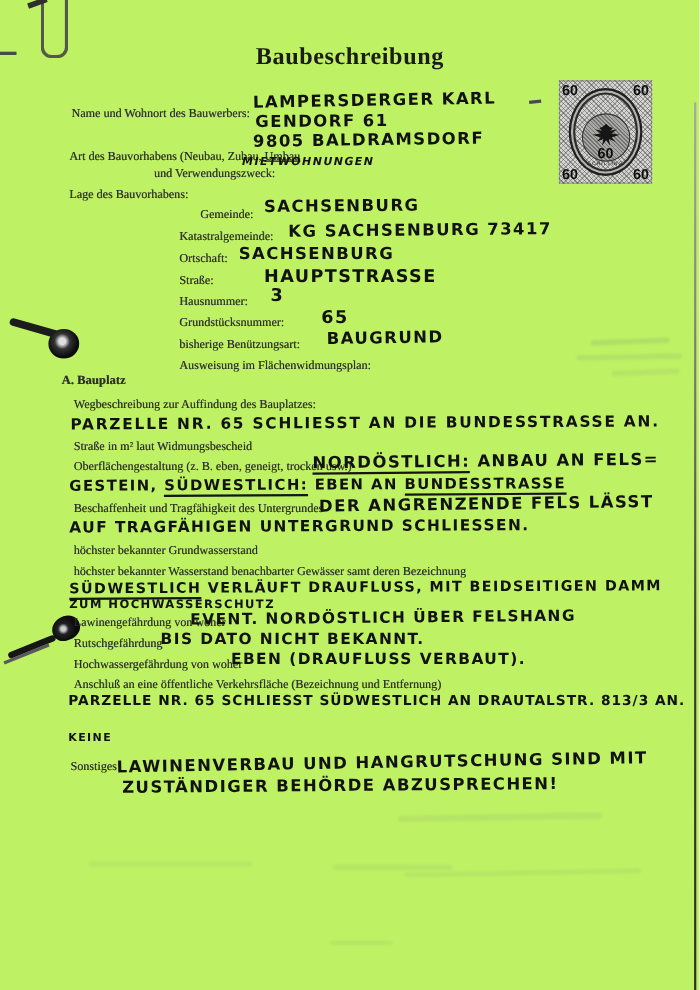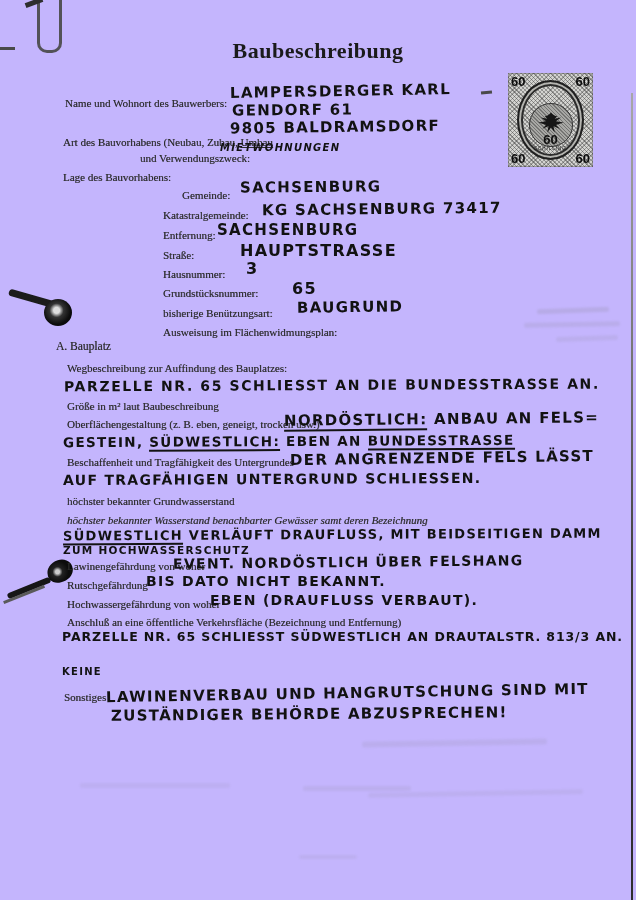--- a/index.html
+++ b/index.html
@@ -1,30 +1,30 @@
 <!DOCTYPE html>
 <html><head>
 <meta charset="utf-8">
 <style>
   html,body { margin:0; padding:0; background:#ffffff; }
   .page {
     position:relative; width:636px; height:900px; overflow:hidden;
-    background:#c4b5fd;
+    background:#bef264;
     font-family:"Liberation Serif", serif;
   }
   .title {
     position:absolute; left:0; right:0; top:38px; text-align:center;
     font-family:"Liberation Serif", serif; font-weight:bold; font-size:22px;
     letter-spacing:0.5px; color:#1b1b1b;
   }
   .lbl {
     position:absolute; font-family:"Liberation Serif", serif; font-size:11px;
     color:#2c2c2c; white-space:nowrap; text-shadow:0.3px 0 0 rgba(44,44,44,0.6);
   }
-  .lbl.b { font-weight:normal; }
+  .lbl.b { font-weight:bold; }
   .hw {
     position:absolute; font-family:"DejaVu Sans", sans-serif; font-weight:700;
     color:#121212; white-space:nowrap; letter-spacing:1.3px; font-size:14px;
   }
   .u { border-bottom:2px solid #141414; padding-bottom:0px; }
   .ul-print { text-decoration:underline; }
   
   .stamp {
     position:absolute; left:508px; top:73px; width:85px; height:94px;
     background-color:#d3d3d0;
@@ -126,50 +126,50 @@
 
   <span class="lbl" style="left:63px;top:136px;"><span>Art des Bauvorhabens (Neubau, Zubau, </span><span class="ul-print">Umbau</span></span>
   <span class="lbl" style="left:140px;top:152px;">und Verwendungszweck:</span>
   <span class="hw" style="left:220px;top:142px;font-size:10px;font-style:italic;">MIETWOHNUNGEN</span>
 
   <span class="lbl" style="left:63px;top:171px;">Lage des Bauvorhabens:</span>
   <span class="lbl" style="left:182px;top:189px;">Gemeinde:</span>
   <span class="hw" style="left:240px;top:178px;font-size:15px;transform:rotate(-0.5deg);">SACHSENBURG</span>
   <span class="lbl" style="left:163px;top:209px;">Katastralgemeinde:</span>
   <span class="hw" style="left:262px;top:200px;font-size:15px;transform:rotate(-0.6deg);">KG SACHSENBURG 73417</span>
-  <span class="lbl" style="left:163px;top:229px;">Entfernung:</span>
+  <span class="lbl" style="left:163px;top:229px;">Ortschaft:</span>
   <span class="hw" style="left:217px;top:221px;font-size:15px;">SACHSENBURG</span>
   <span class="lbl" style="left:163px;top:249px;">Straße:</span>
   <span class="hw" style="left:203px;top:241px;font-size:16px;margin-left:37px;">HAUPTSTRASSE</span>
   <span class="lbl" style="left:163px;top:268px;">Hausnummer:</span>
   <span class="hw" style="left:246px;top:259px;font-size:16px;">3</span>
   <span class="lbl" style="left:163px;top:287px;">Grundstücksnummer:</span>
   <span class="hw" style="left:292px;top:279px;font-size:16px;">65</span>
   <span class="lbl" style="left:163px;top:307px;">bisherige Benützungsart:</span>
   <span class="hw" style="left:297px;top:298px;font-size:15px;transform:rotate(-0.8deg);">BAUGRUND</span>
   <span class="lbl" style="left:163px;top:326px;">Ausweisung im Flächenwidmungsplan:</span>
 
   <span class="lbl b" style="left:56px;top:340px;font-size:11.5px;">A. Bauplatz</span>
 
   <span class="lbl" style="left:67px;top:362px;">Wegbeschreibung zur Auffindung des Bauplatzes:</span>
   <span class="hw" style="left:64px;top:377px;font-size:14px;letter-spacing:1.6px;transform:rotate(-0.3deg);">PARZELLE NR. 65 SCHLIESST AN DIE BUNDESSTRASSE AN.</span>
 
-  <span class="lbl" style="left:67px;top:400px;">Größe in m² laut Baubeschreibung</span>
+  <span class="lbl" style="left:67px;top:400px;">Straße in m² laut Widmungsbescheid</span>
 
   <span class="lbl" style="left:67px;top:418px;">Oberflächengestaltung (z. B. eben, geneigt, trocken usw.)</span>
   <span class="hw" style="left:284px;top:410px;font-size:15px;transform:rotate(-0.6deg);"><span class="u">NORDÖSTLICH:</span><span> ANBAU AN FELS=</span></span>
   <span class="hw" style="left:63px;top:433px;font-size:13.5px;transform:rotate(-0.3deg);"><span>GESTEIN, </span><span class="u">SÜDWESTLICH:</span><span> EBEN AN </span><span class="u">BUNDESSTRASSE</span></span>
 
   <span class="lbl" style="left:67px;top:456px;">Beschaffenheit und Tragfähigkeit des Untergrundes</span>
   <span class="hw" style="left:290px;top:449px;font-size:15px;transform:rotate(-0.8deg);">DER ANGRENZENDE FELS LÄSST</span>
   <span class="hw" style="left:63px;top:471px;font-size:14px;transform:rotate(-0.3deg);">AUF TRAGFÄHIGEN UNTERGRUND SCHLIESSEN.</span>
 
   <span class="lbl" style="left:67px;top:495px;">höchster bekannter Grundwasserstand</span>
 
-  <span class="lbl" style="left:67px;top:514px;font-style:italic;">höchster bekannter Wasserstand benachbarter Gewässer samt deren Bezeichnung</span>
+  <span class="lbl" style="left:67px;top:514px;">höchster bekannter Wasserstand benachbarter Gewässer samt deren Bezeichnung</span>
   <span class="hw" style="left:63px;top:527px;font-size:13px;transform:rotate(-0.3deg);"><span class="u">SÜDWESTLICH</span><span> VERLÄUFT DRAUFLUSS, MIT BEIDSEITIGEN DAMM</span></span>
   <span class="hw" style="left:63px;top:544px;font-size:10.5px;">ZUM HOCHWASSERSCHUTZ</span>
 
   <span class="lbl" style="left:67px;top:560px;">Lawinengefährdung von woher</span>
   <span class="hw" style="left:173px;top:554px;font-size:14px;transform:rotate(-0.6deg);">EVENT. NORDÖSTLICH ÜBER FELSHANG</span>
 
   <span class="lbl" style="left:67px;top:579px;">Rutschgefährdung</span>
   <span class="hw" style="left:146px;top:573px;font-size:14px;">BIS DATO NICHT BEKANNT.</span>
 
   <span class="lbl" style="left:67px;top:598px;">Hochwassergefährdung von woher</span>

